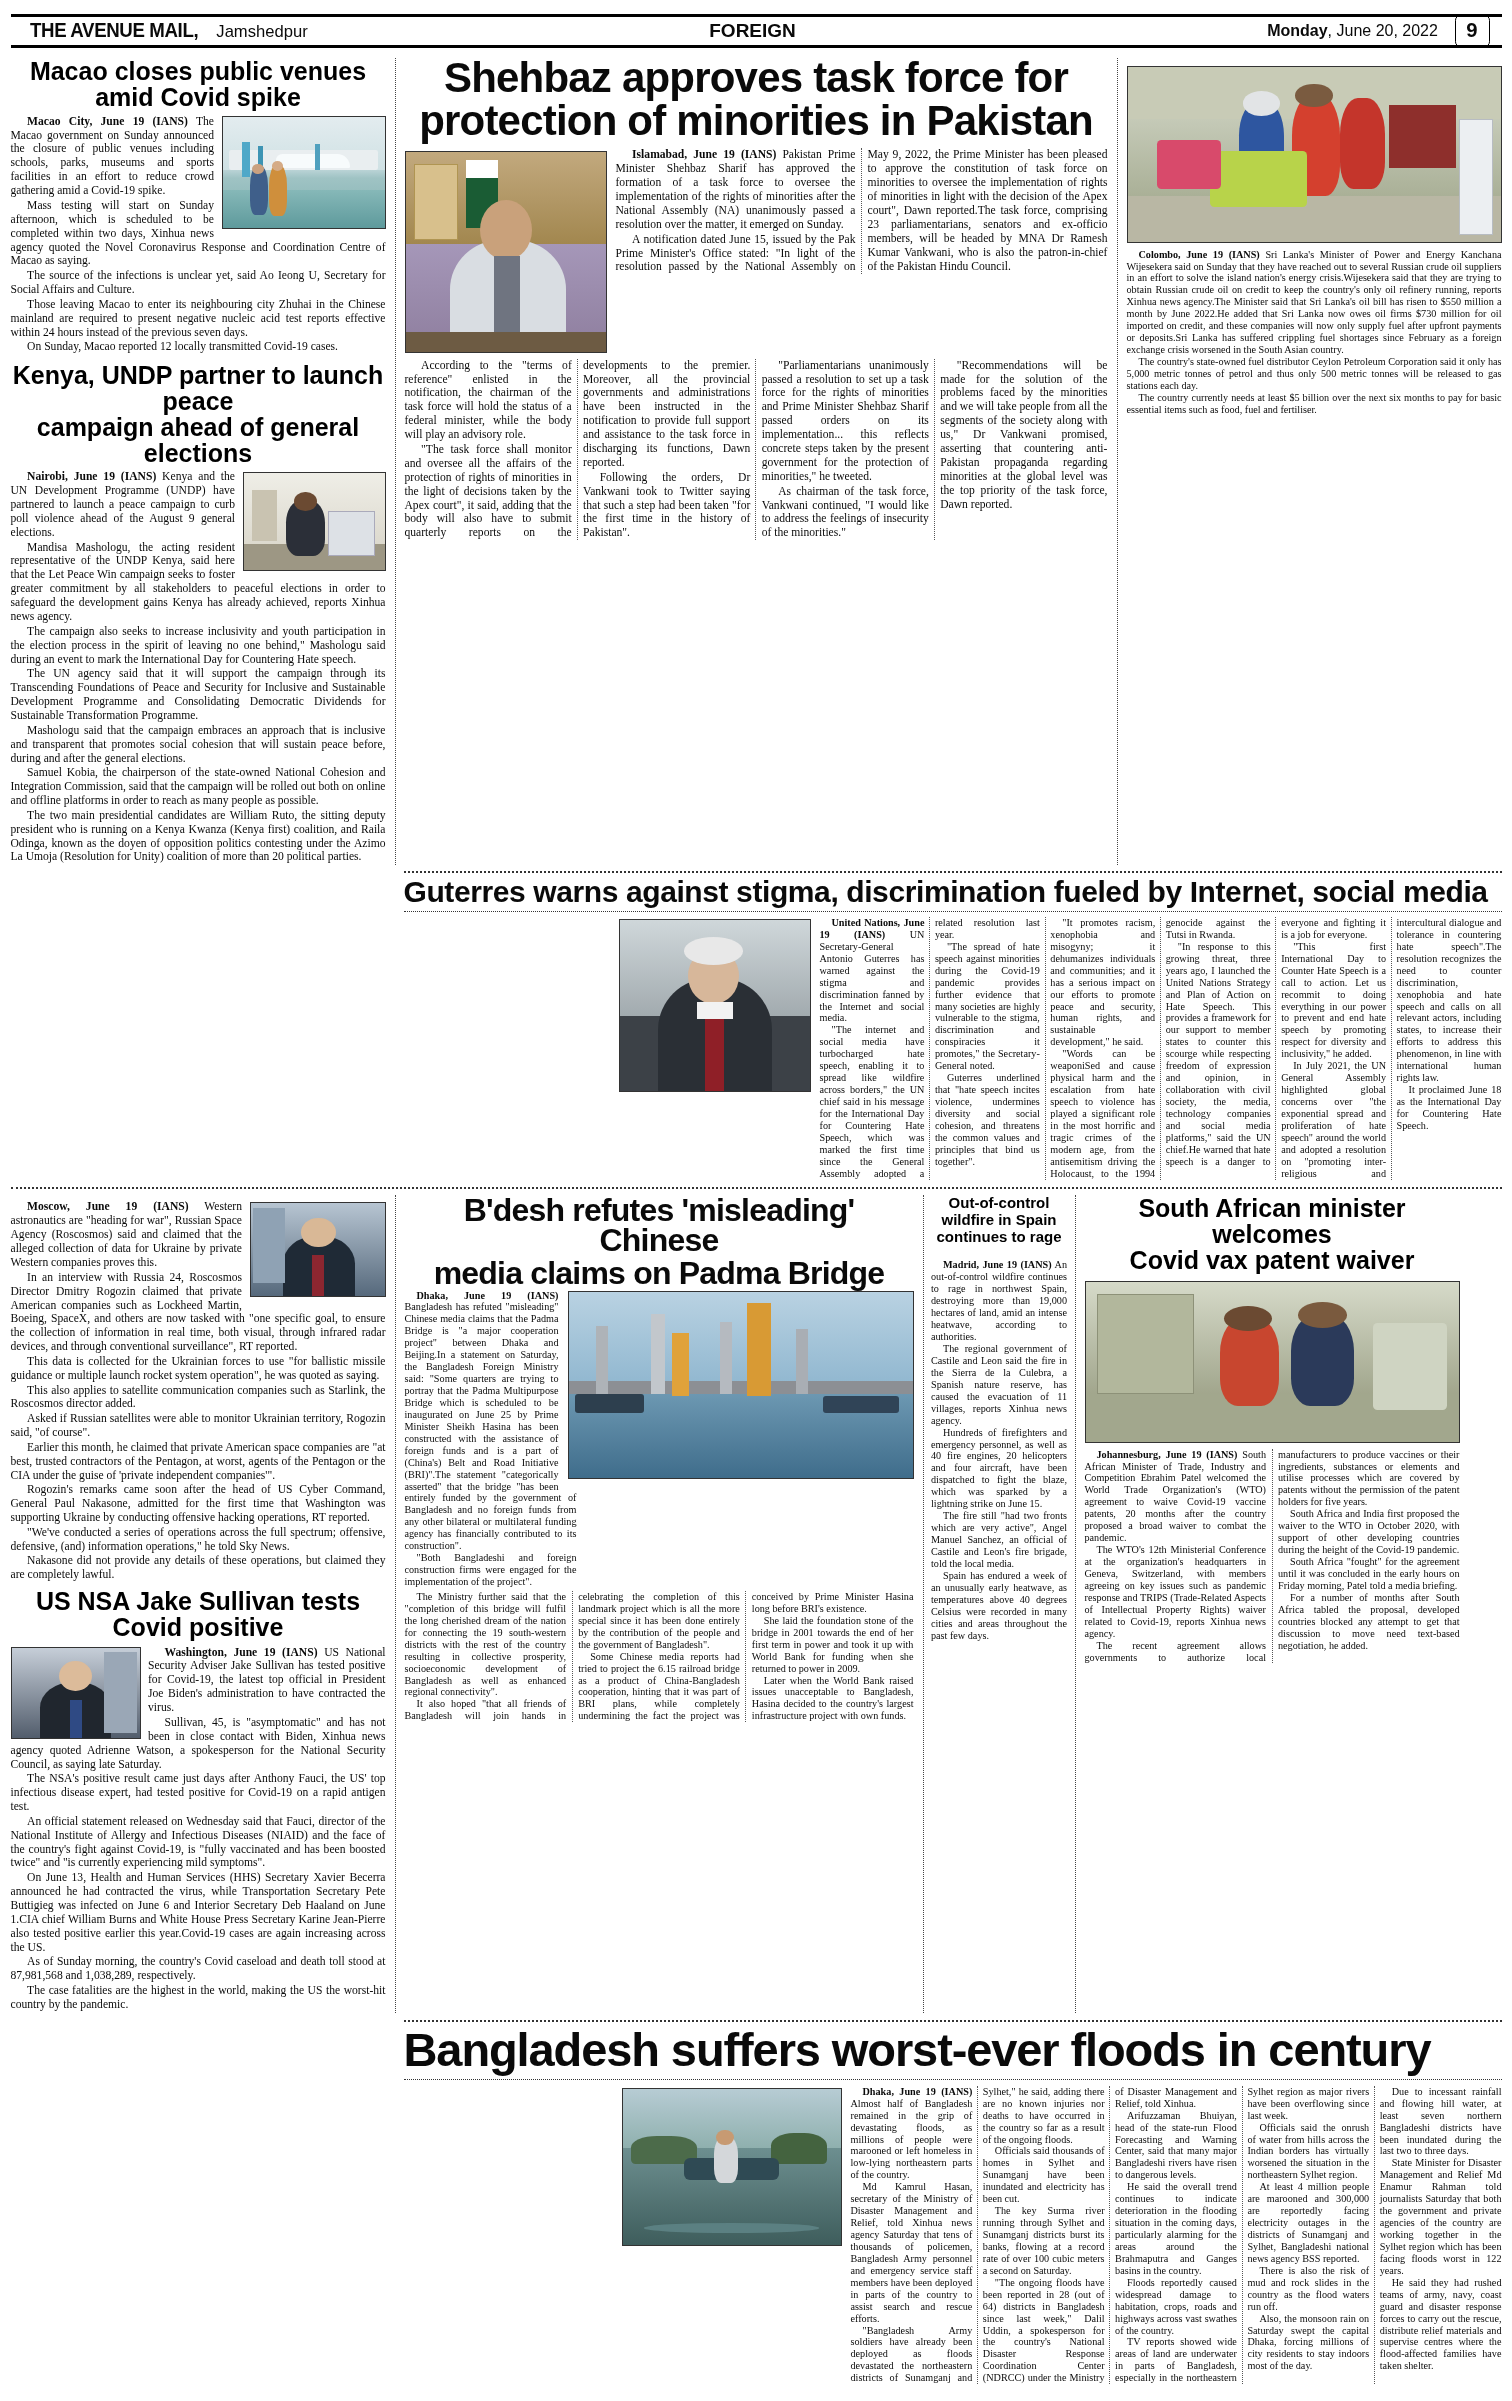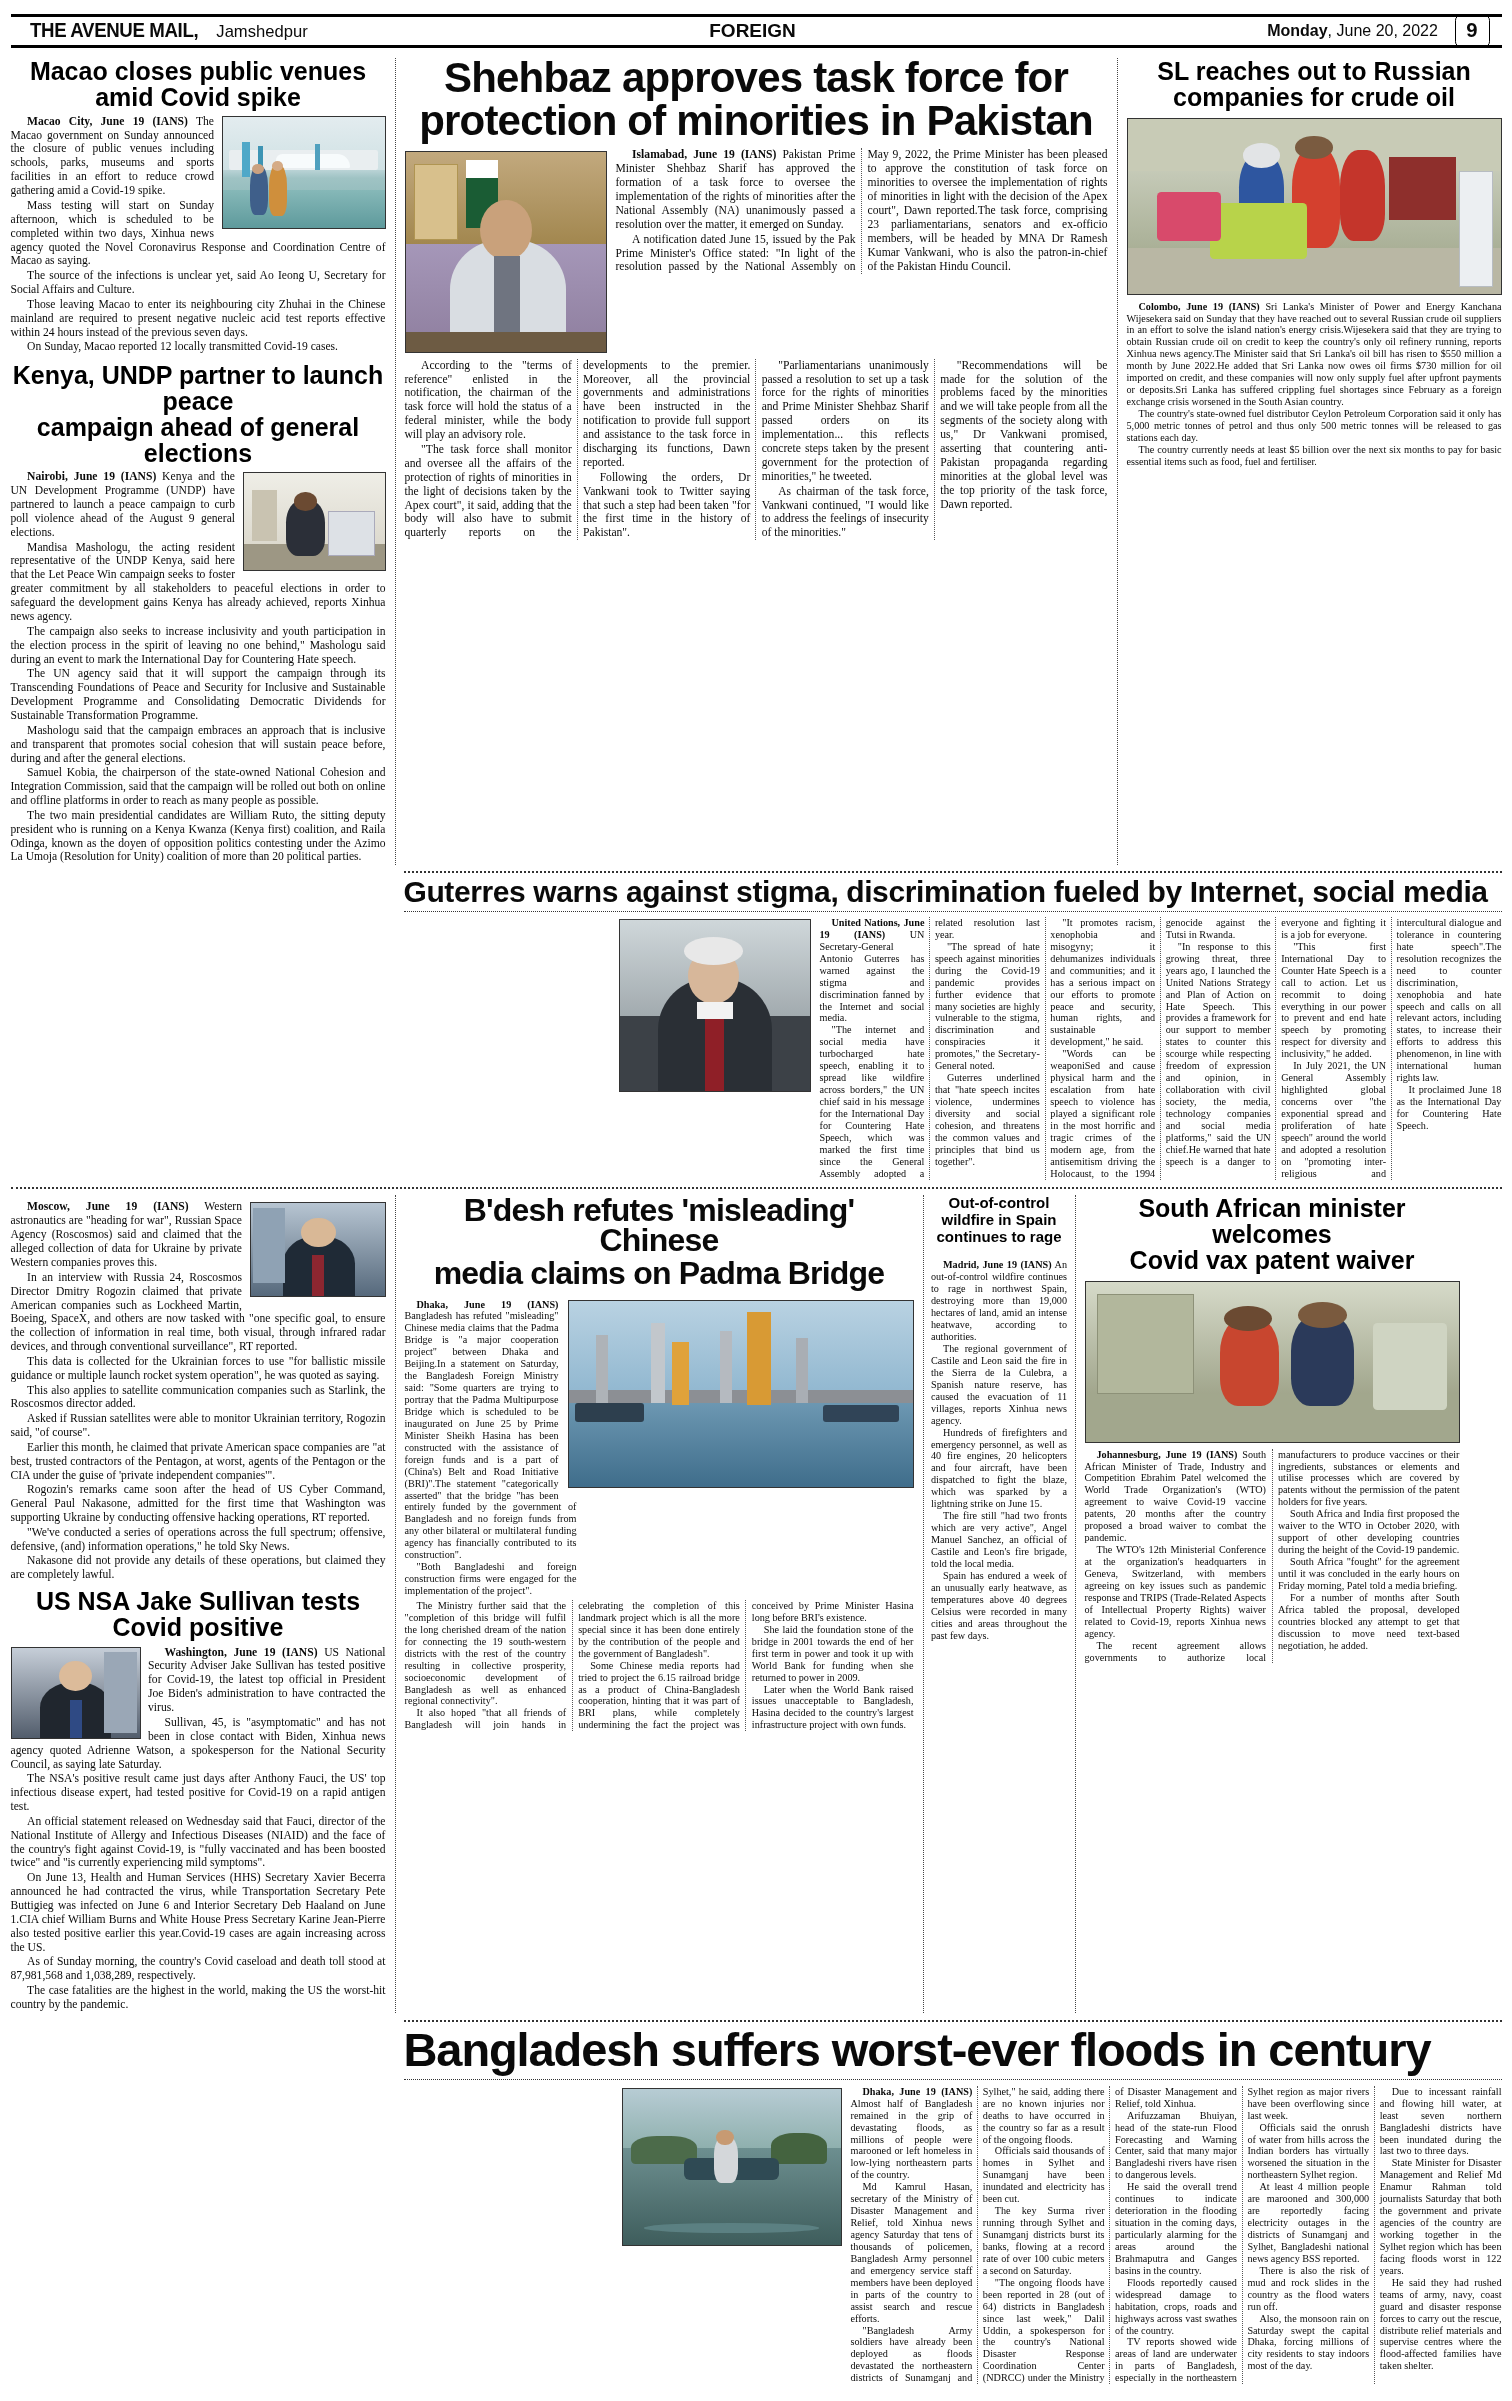--- a/index.html
+++ b/index.html
@@ -224,24 +224,20 @@
           <p class="body ind">As chairman of the task force, Vankwani continued, "I would like to address the feelings of insecurity of the minorities."</p>
           <p class="body ind">"Recommendations will be made for the solution of the problems faced by the minorities and we will take people from all the segments of the society along with us," Dr Vankwani promised, asserting that countering anti-Pakistan propaganda regarding minorities at the global level was the top priority of the task force, Dawn reported.</p>
         </div>
       </div>
     </div>
 
     <div class="dash-v"></div>
 
     <div class="colC">
       <div class="block">
-        <div class="hl hl-md">
-          <div>SL reaches out to Russian</div>
-          <div>companies for crude oil</div>
-        </div>
         <div class="photo ph-srilanka" style="width:100%;height:177px;margin-top:7.5px;">
           <div style="position:absolute;inset:0;background:linear-gradient(#d7dbcd,#9aa184);"></div>
           <div class="pbar" style="left:0;top:0;width:100%;height:30%;background:#c8cbb6;"></div>
           <div class="pbar" style="left:0;bottom:0;width:100%;height:26%;background:#b9b7a4;"></div>
           <div class="pfig" style="left:30%;top:20%;width:12%;height:48%;background:#2e56a0;"></div>
           <div class="pblob" style="left:31%;top:14%;width:10%;height:14%;background:#e2e4e6;"></div>
           <div class="pfig" style="left:44%;top:16%;width:13%;height:58%;background:#d4402e;"></div>
           <div class="pblob" style="left:45%;top:10%;width:10%;height:13%;background:#7a5b40;"></div>
           <div class="pfig" style="left:57%;top:18%;width:12%;height:52%;background:#c4352b;"></div>
           <div class="pbar" style="left:22%;top:48%;width:26%;height:32%;background:#b8d34a;border-radius:4.5px;"></div>
@@ -340,21 +336,21 @@
     </div>
 
     <div class="dash-v"></div>
 
     <div style="width:527px;padding:0 9px;">
       <div class="block">
         <div class="bigcond" style="font-size:32px;">
           <div>B'desh refutes 'misleading' Chinese</div>
           <div style="margin-top:2.3px;">media claims on Padma Bridge</div>
         </div>
-        <div style="margin-top:10px;position:relative;">
+        <div style="margin-top:1px;position:relative;">
           <div class="photo ph-bridge" style="width:346px;height:188px;float:right;margin:1.5px 0 3.8px 9px;">
             <div style="position:absolute;left:0;right:0;top:0;height:52%;background:linear-gradient(#b9d2e2,#8fb6cf);"></div>
             <div style="position:absolute;left:0;right:0;bottom:0;height:48%;background:linear-gradient(#6f9ab4,#3f6d8b);"></div>
             <div class="pbar" style="left:0;top:48%;width:100%;height:7%;background:#8c8f94;"></div>
             <div class="pbar" style="left:8%;top:18%;width:3.5%;height:37%;background:#aeb3b8;"></div>
             <div class="pbar" style="left:24%;top:12%;width:4%;height:43%;background:#c2c7cc;"></div>
             <div class="pbar" style="left:44%;top:16%;width:3.5%;height:39%;background:#b5bac0;"></div>
             <div class="pbar" style="left:66%;top:20%;width:3.5%;height:35%;background:#a9aeb4;"></div>
             <div class="pbar" style="left:52%;top:6%;width:7%;height:50%;background:#d89a34;"></div>
             <div class="pbar" style="left:30%;top:22%;width:5%;height:34%;background:#e0a23a;"></div>

